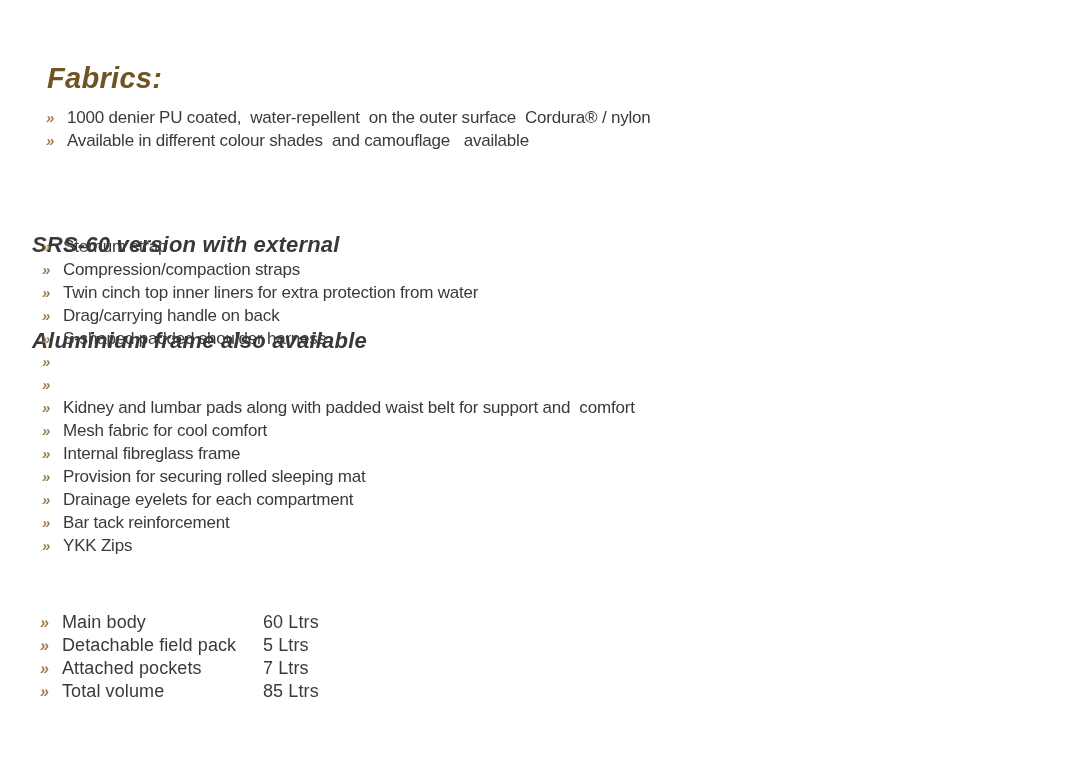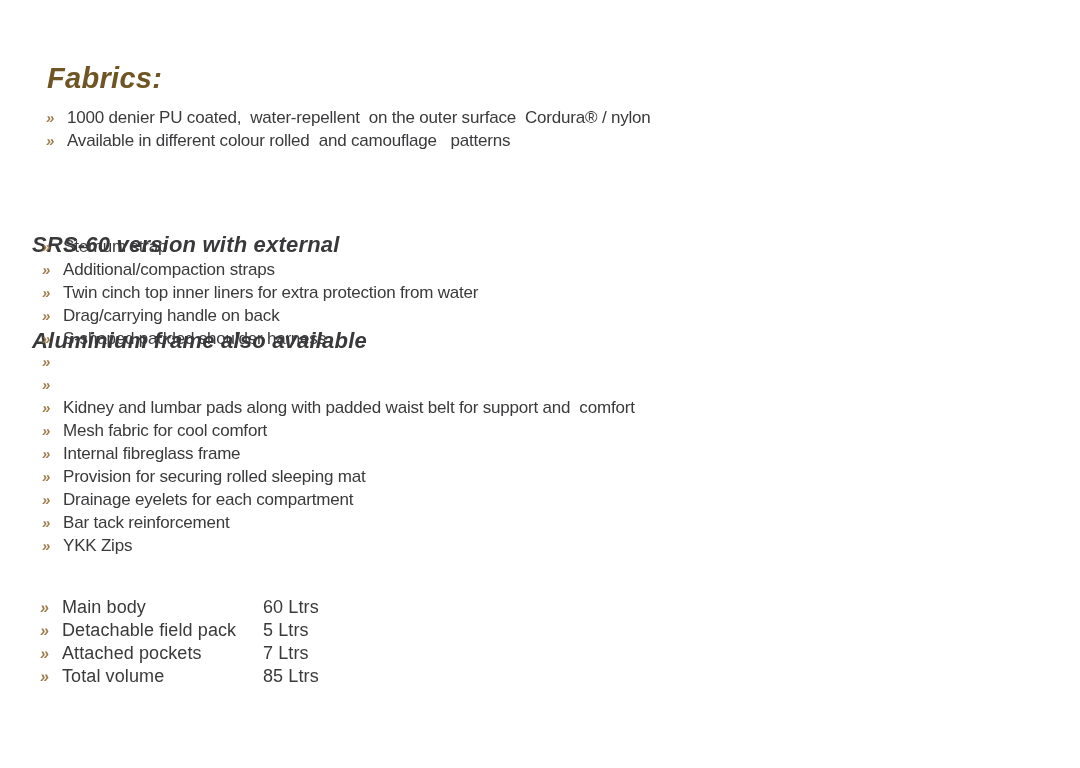--- a/index.html
+++ b/index.html
@@ -56,54 +56,54 @@
     font-style: italic;
     color: #39393b;
     line-height: 32px;
     letter-spacing: 0.2px;
     white-space: pre;
   }
   .features-list { left: 42px; top: 235px; }
   .capacity-list { left: 40px; top: 596px; }
   .capacity-list .row { font-size: 18px; letter-spacing: 0.1px; }
   .capacity-list .bullet { font-size: 16px; width: 22px; }
-  .capacity-label { width: 201px; flex: none; }
+  .capacity-label { width: 201px; flex: none; margin-top: 15px; }
   .capacity-value { flex: none; }
 </style>
 </head>
 <body>
 
 <div class="page">
 
   <div class="fabrics-title">Fabrics:</div>
 
   <div class="list fabrics-list">
     <div class="row">
       <span class="bullet">»</span>
       <span>1000 denier PU coated,  water-repellent  on the outer surface  Cordura® / nylon</span>
     </div>
     <div class="row">
       <span class="bullet">»</span>
-      <span>Available in different colour rolled  and camouflage   patterns</span>
+      <span>Available in different colour shades  and camouflage   available</span>
     </div>
   </div>
 
   <div class="srs-heading">
     <div>SRS-60 version with external</div>
     <div>Aluminium frame also available</div>
   </div>
 
   <div class="list features-list">
     <div class="row">
       <span class="bullet">»</span>
       <span>Sternum strap</span>
     </div>
     <div class="row">
       <span class="bullet">»</span>
-      <span>Additional/compaction straps</span>
+      <span>Compression/compaction straps</span>
     </div>
     <div class="row">
       <span class="bullet">»</span>
       <span>Twin cinch top inner liners for extra protection from water</span>
     </div>
     <div class="row">
       <span class="bullet">»</span>
       <span>Drag/carrying handle on back</span>
     </div>
     <div class="row">

